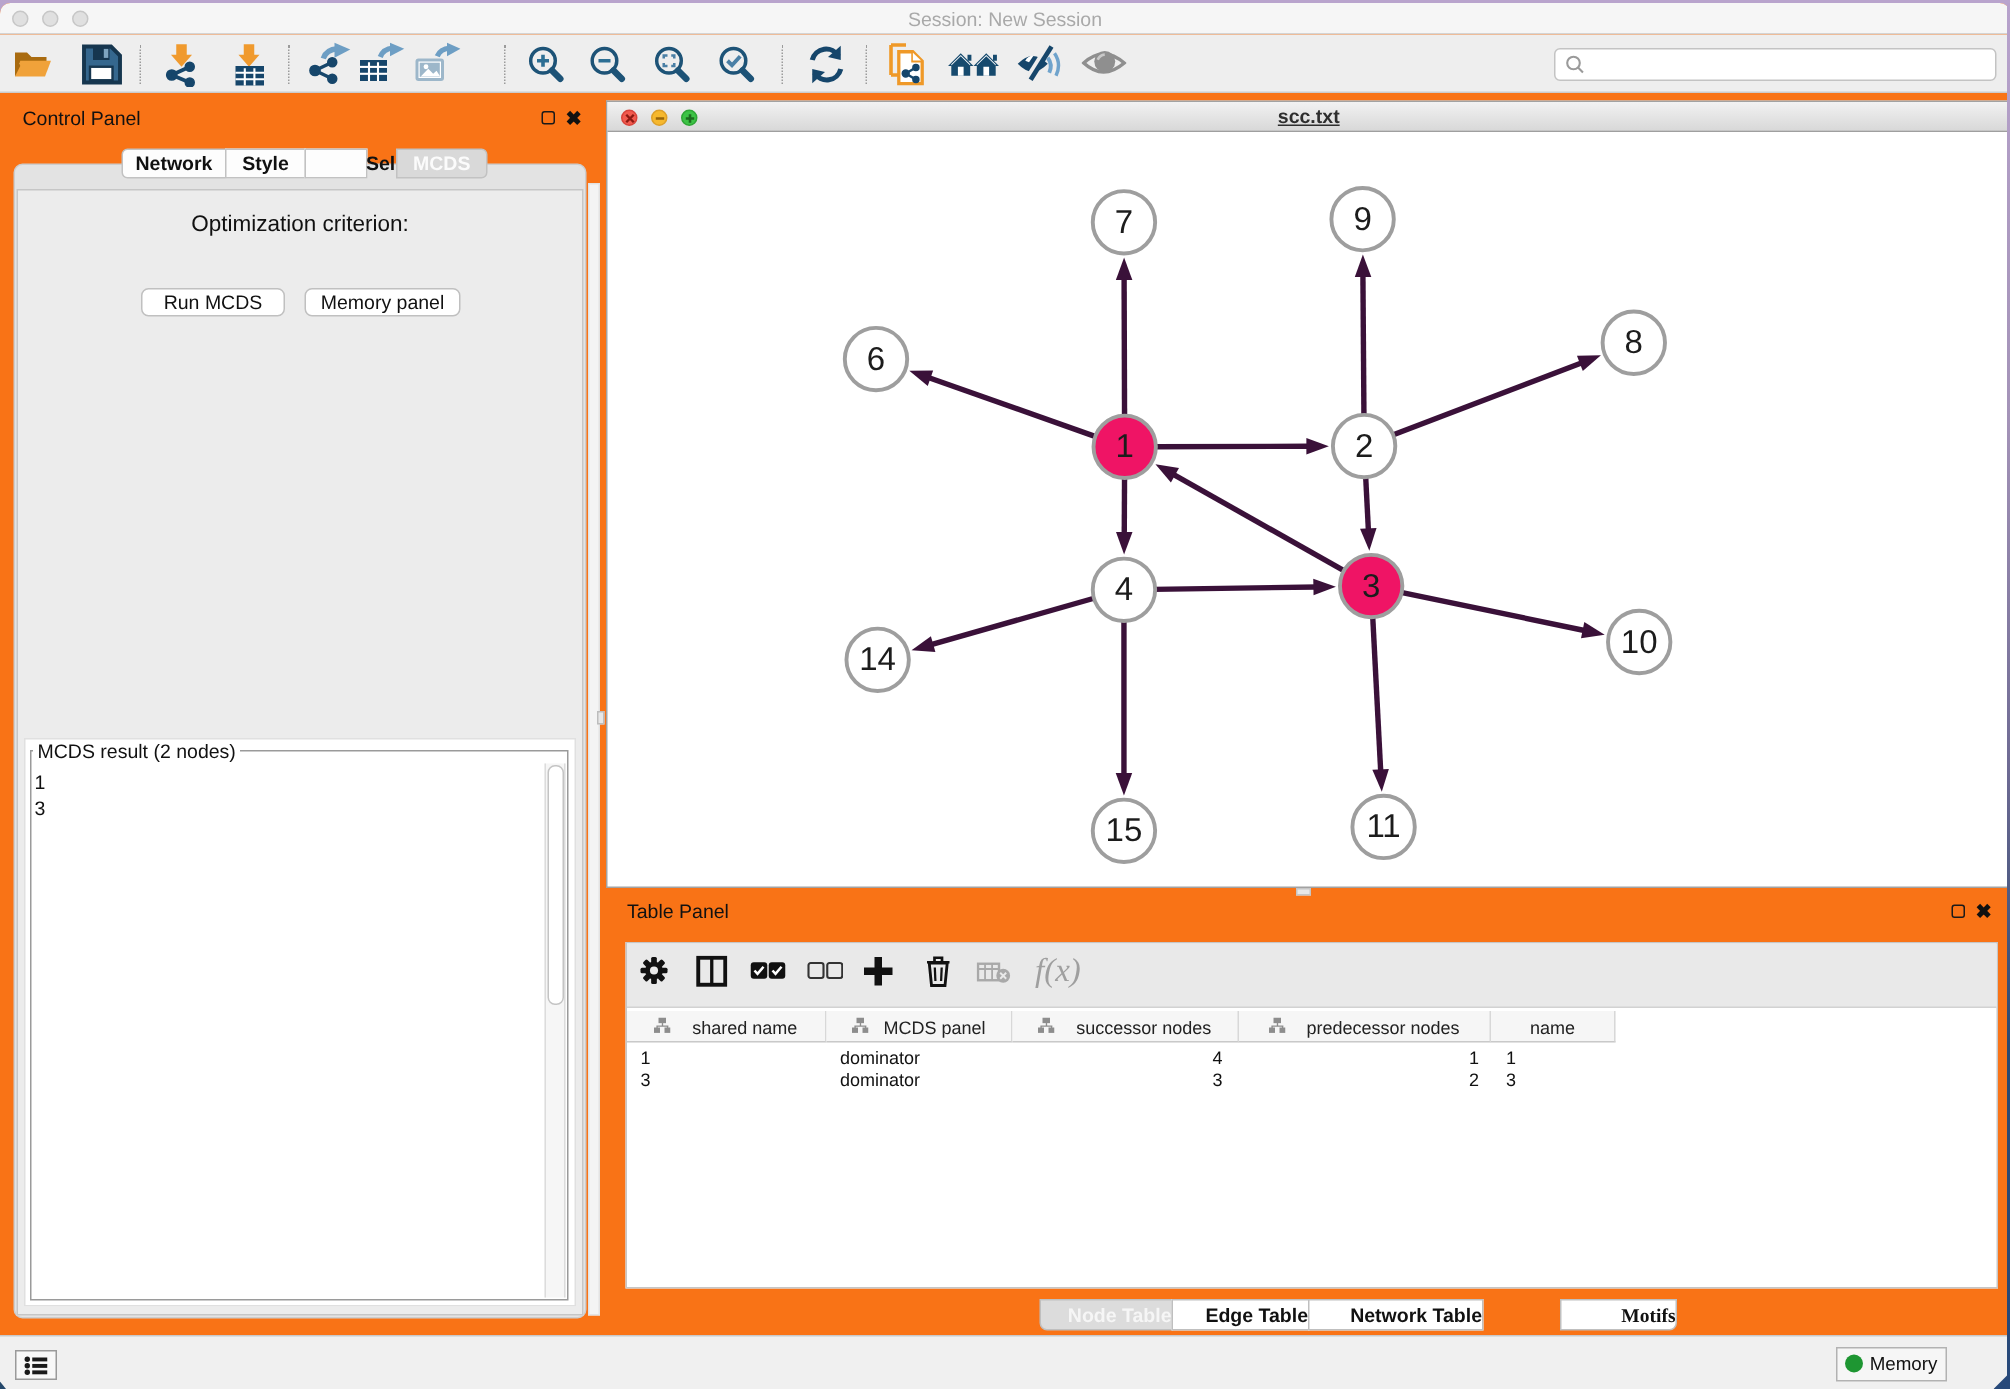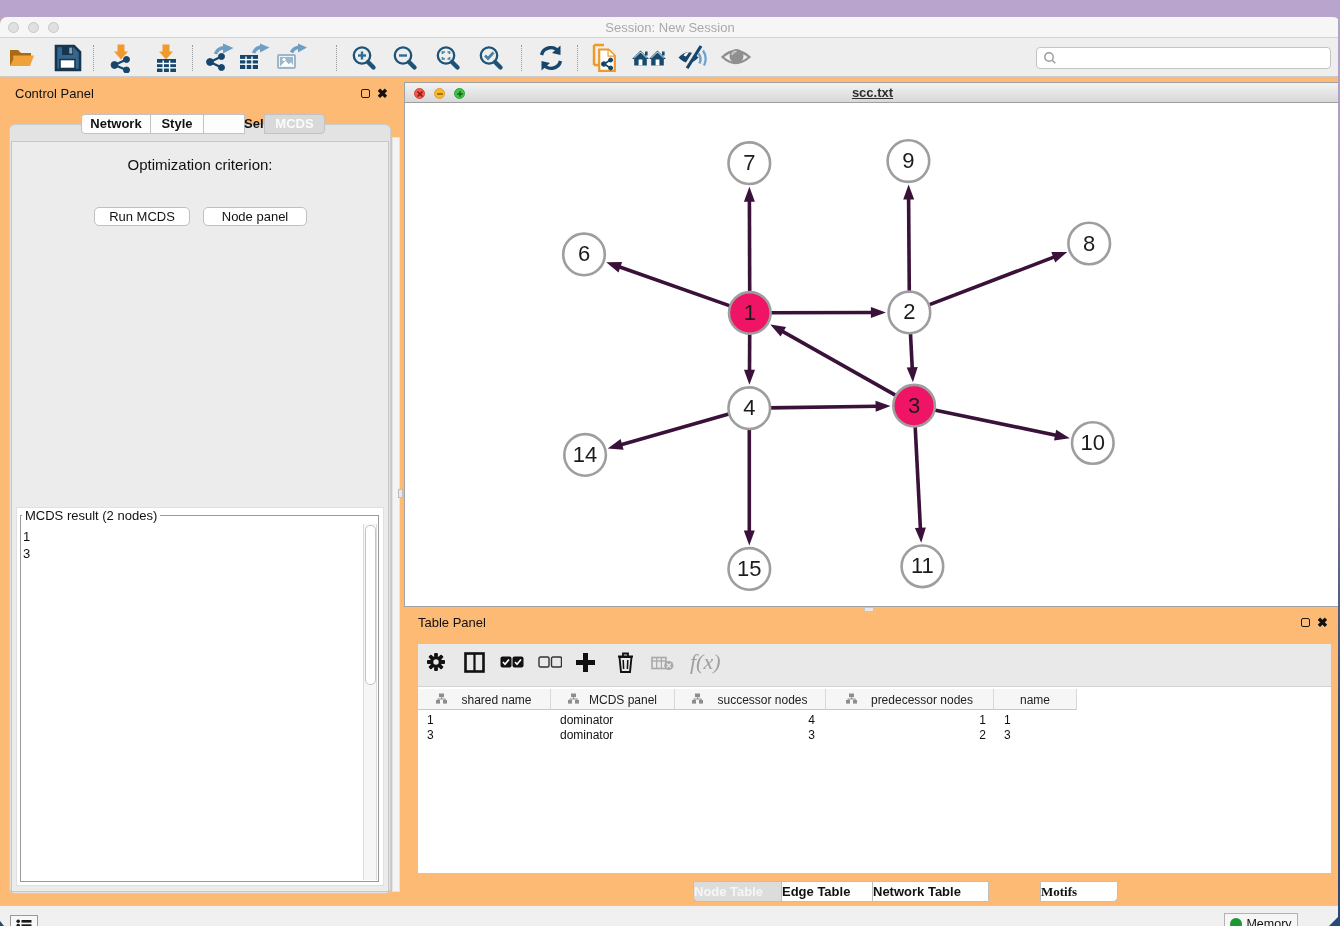--- a/index.html
+++ b/index.html
@@ -1,20 +1,20 @@
 <!DOCTYPE html>
 <html><head>
 <meta charset="utf-8">
 <style>
   * { margin:0; padding:0; box-sizing:border-box; }
   html,body { width:1340px; height:926px; overflow:hidden; }
   body { font-family:"Liberation Sans", sans-serif; background:#b9a4cd; position:relative; }
   .abs { position:absolute; }
-  #win { position:absolute; top:2px; left:0; right:0; bottom:0; background:#fdba74;
-         border-radius:7px 7px 0 0;margin-top:15px; }
+  #win { position:absolute; top:2px; left:0; right:0; bottom:0; background:#f97316;
+         border-radius:7px 7px 0 0; }
   
   #titlebar { position:absolute; top:0; left:0; right:0; height:21px; background:#f6f6f6;
               border-bottom:1px solid #d4d4d4; border-radius:7px 7px 0 0; }
   .tl { position:absolute; top:5px; width:11px; height:11px; border-radius:50%;
         background:#e0e0e0; border:1px solid #c7c7c7; }
   #wtitle { position:absolute; top:3px; left:0; right:0; text-align:center; font-size:13px;
             color:#a9a9a9; }
   
   #toolbar { position:absolute; top:21px; left:0; right:0; height:39px; background:#eeeeee;
              border-bottom:1px solid #cccccc; }
@@ -47,21 +47,21 @@
   
   #tp-title { position:absolute; left:418px; top:598px; font-size:13px; color:#111;text-align:center; }
   #tablebox { position:absolute; left:417px; top:626px; width:915px; height:231px;
               background:#ffffff; border:1px solid #c6c6c6; }
   #ttoolbar { position:absolute; left:0; top:0; right:0; height:43px; background:#e9e9e9;
               border-bottom:1px solid #d2d2d2; }
   .th { position:absolute; top:45px; height:21px; background:#f6f6f6; border-bottom:1px solid #c9c9c9; border-right:1px solid #d8d8d8;
         font-size:12px; color:#222; text-align:center; line-height:22px; }
   .td { position:absolute; font-size:12px; color:#111; }
   .btab { position:absolute; top:864px; height:21px; background:#fff; border:1px solid #bfbfbf;
-          font-size:13px; font-weight:600; color:#111; text-align:left; line-height:19px; }
+          font-size:13px; font-weight:600; color:#111; text-align:right; line-height:19px; }
 </style>
 </head>
 <body>
 <div id="win">
   <div id="titlebar">
     <div class="tl" style="left:8px;"></div>
     <div class="tl" style="left:28px;"></div>
     <div class="tl" style="left:48px;"></div>
     <div id="wtitle">Session: New Session</div>
   </div>
@@ -236,21 +236,21 @@
   <div class="closex" style="left:377px; top:71px;">✖</div>
   <div id="tabpane"></div>
   <div id="innerpane"></div>
   <div class="tab" style="left:81px; top:97px; width:70px; border-radius:4px 0 0 4px;">Network</div>
   <div class="tab" style="left:150px; top:97px; width:54px;">Style</div>
   <div class="tab" style="left:203px; top:97px; width:38px;padding-left:40px;">Select</div>
   <div class="tab" style="left:264px; top:97px; width:61px; background:#d9d9d9; color:#fbfbfb; border-radius:0 4px 4px 0;">MCDS</div>
 
   <div class="abs" style="left:50px; top:139px; width:300px; text-align:center; font-size:15px; color:#111;">Optimization criterion:</div>
   <div class="btn" style="left:94px; top:190px; width:96px; height:19px; line-height:17px;">Run MCDS</div>
-  <div class="btn" style="left:203px; top:190px; width:104px; height:19px; line-height:17px;">Node panel</div>
+  <div class="btn" style="left:203px; top:190px; width:104px; height:19px; line-height:17px;">Memory panel</div>
 
   <div class="abs" style="left:16px; top:490px; width:368px; height:379px; background:#ffffff; border:1px solid #e0e0e0;"></div>
   <fieldset style="position:absolute; left:20px; top:491px; width:359px; height:374px; border:1px solid #9a9a9a; background:#ffffff;">
     <legend style="font-size:13px; color:#111; margin-left:1px; padding:0 3px;">MCDS result (2 nodes)</legend>
   </fieldset>
   <div class="abs" style="left:23px; top:511px; font-size:13px; color:#111; line-height:17px;">1<br>3</div>
   <div class="abs" style="left:363px; top:507px; width:14px; height:356px; background:#f6f6f6; border-left:1px solid #dcdcdc; border-right:1px solid #dcdcdc;">
     <div style="position:absolute; left:0.5px; right:0.5px; top:1px; height:160px; background:#ffffff; border:1px solid #c4c4c4; border-radius:5px;"></div>
   </div>
 

